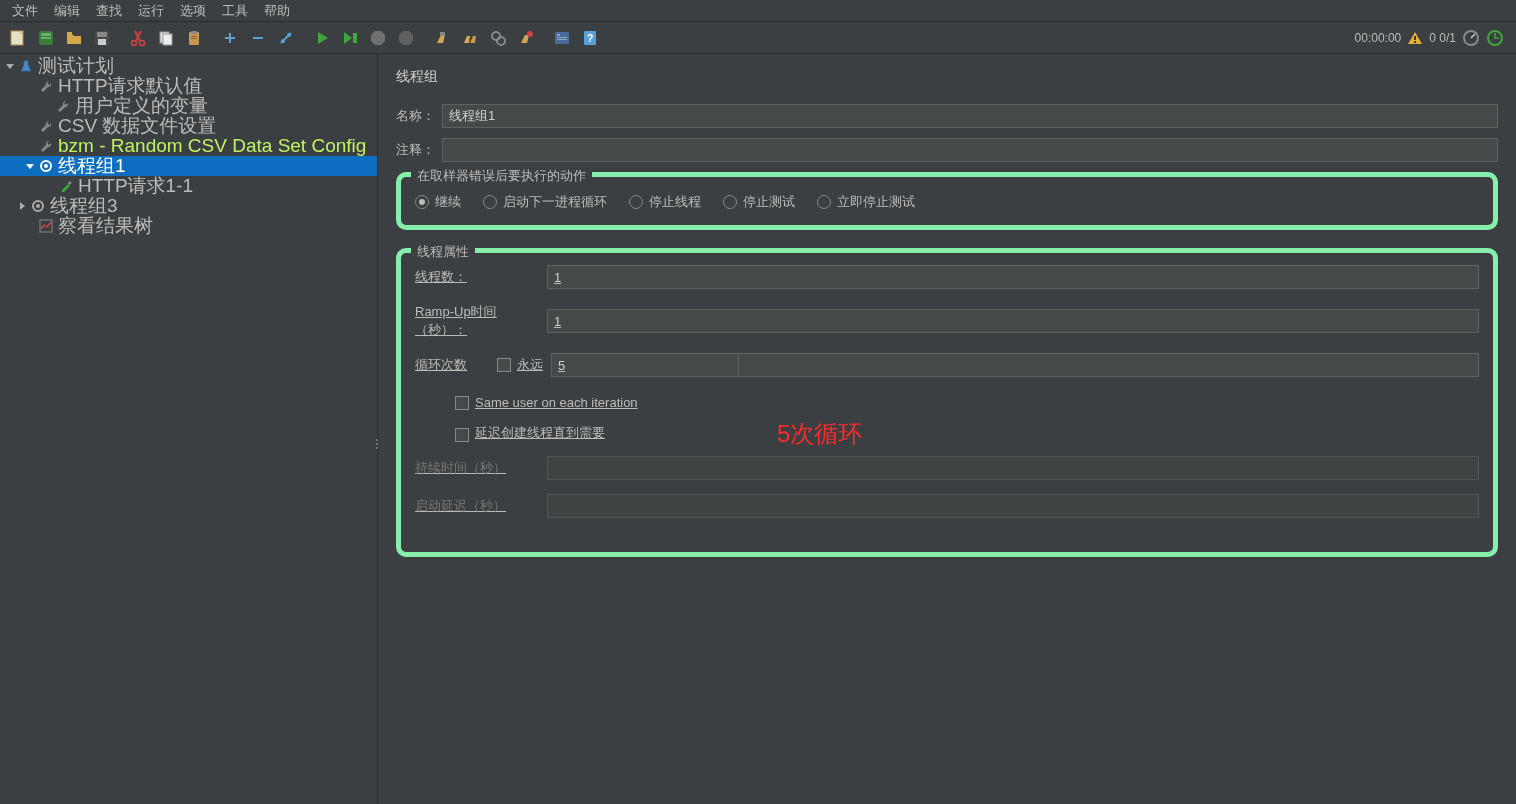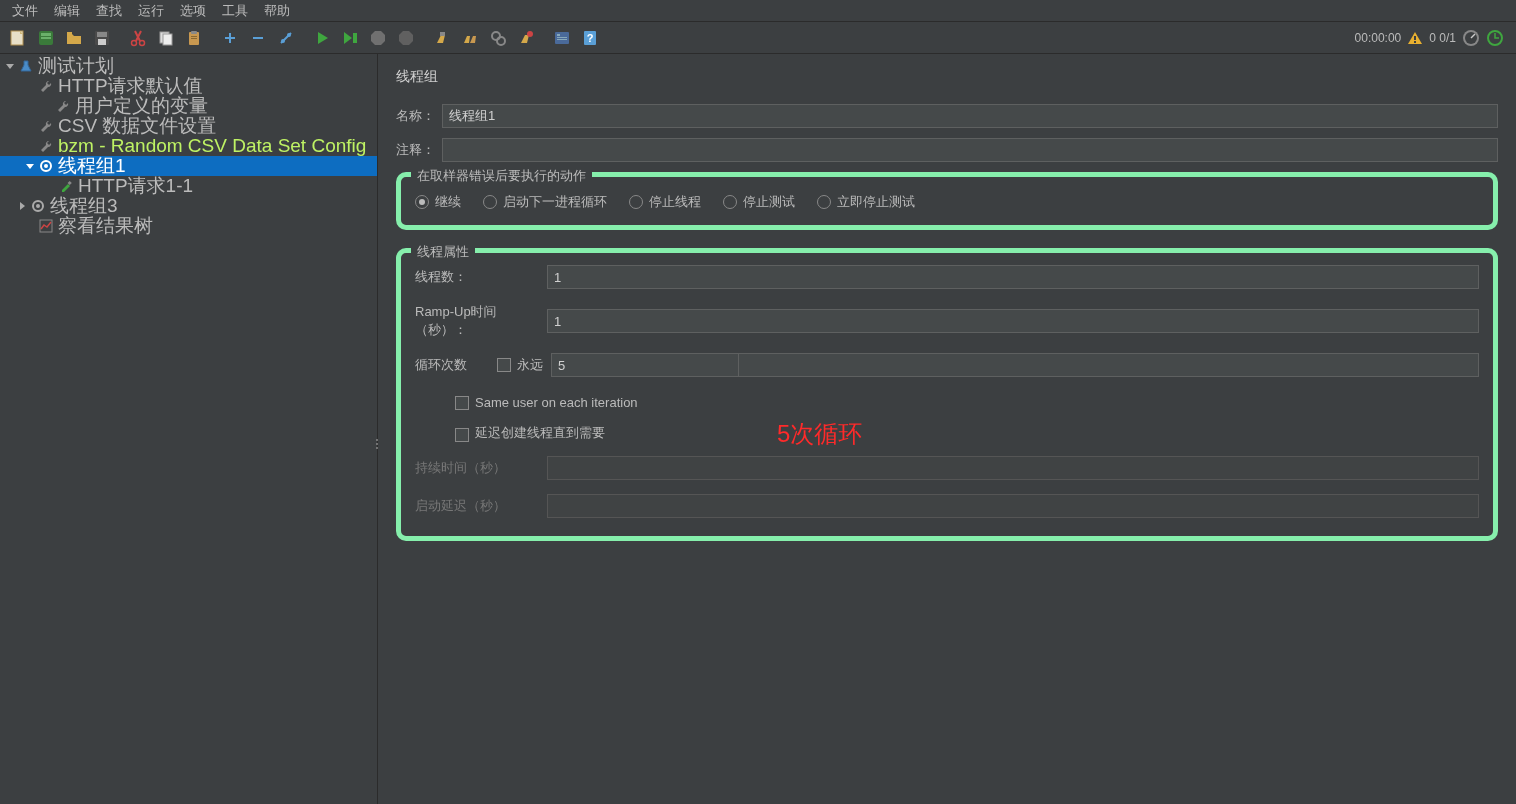--- a/index.html
+++ b/index.html
@@ -356,21 +356,21 @@
             <span class="circ"></span>
             <span class="txt">停止测试</span>
           </div>
           <div class="radio-opt">
             <span class="circ"></span>
             <span class="txt">立即停止测试</span>
           </div>
         </div>
     </div>
 
-    <div class="fieldset" style="margin-top:18px; padding-bottom:18px; position:relative;">
+    <div class="fieldset" style="margin-top:18px; padding-bottom:34px; position:relative;text-decoration:underline;">
       <div class="legend">线程属性</div>
 
       <div class="prop-row">
         <div class="plabel">线程数：</div>
         <input type="text" value="1" style="">
       </div>
       <div class="prop-row">
         <div class="plabel">Ramp-Up时间（秒）：</div>
         <input type="text" value="1" style="">
       </div>

